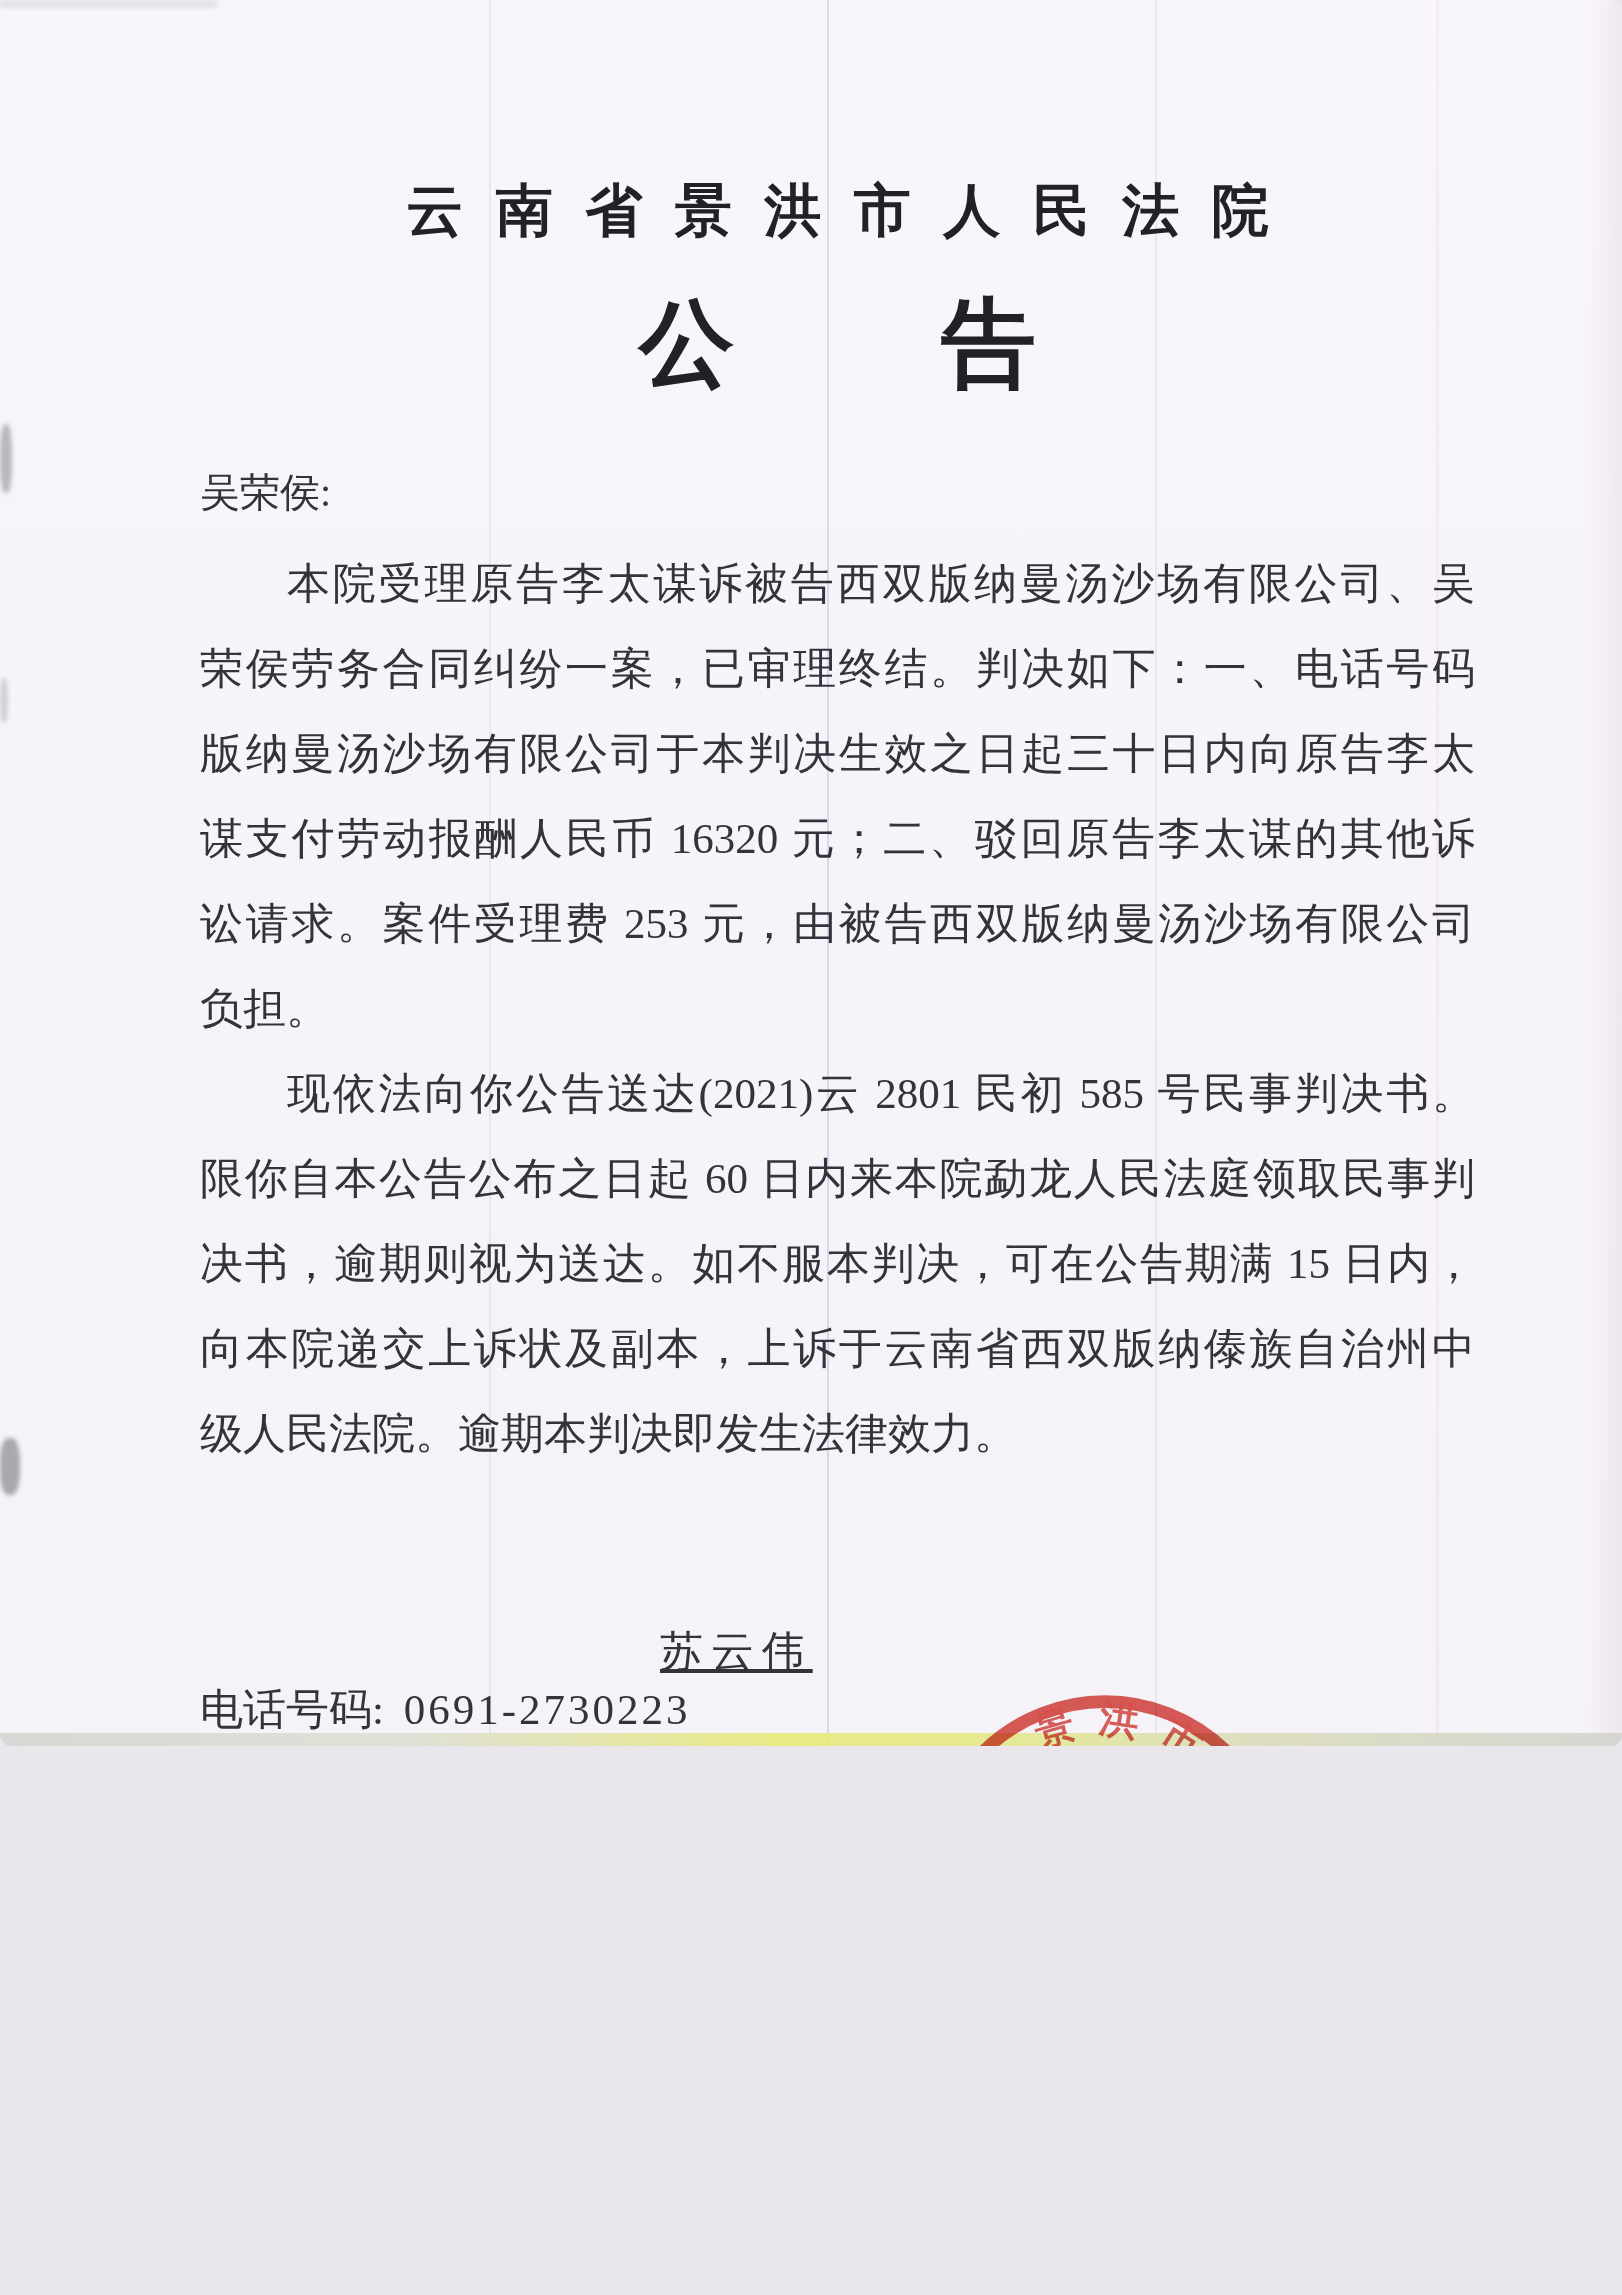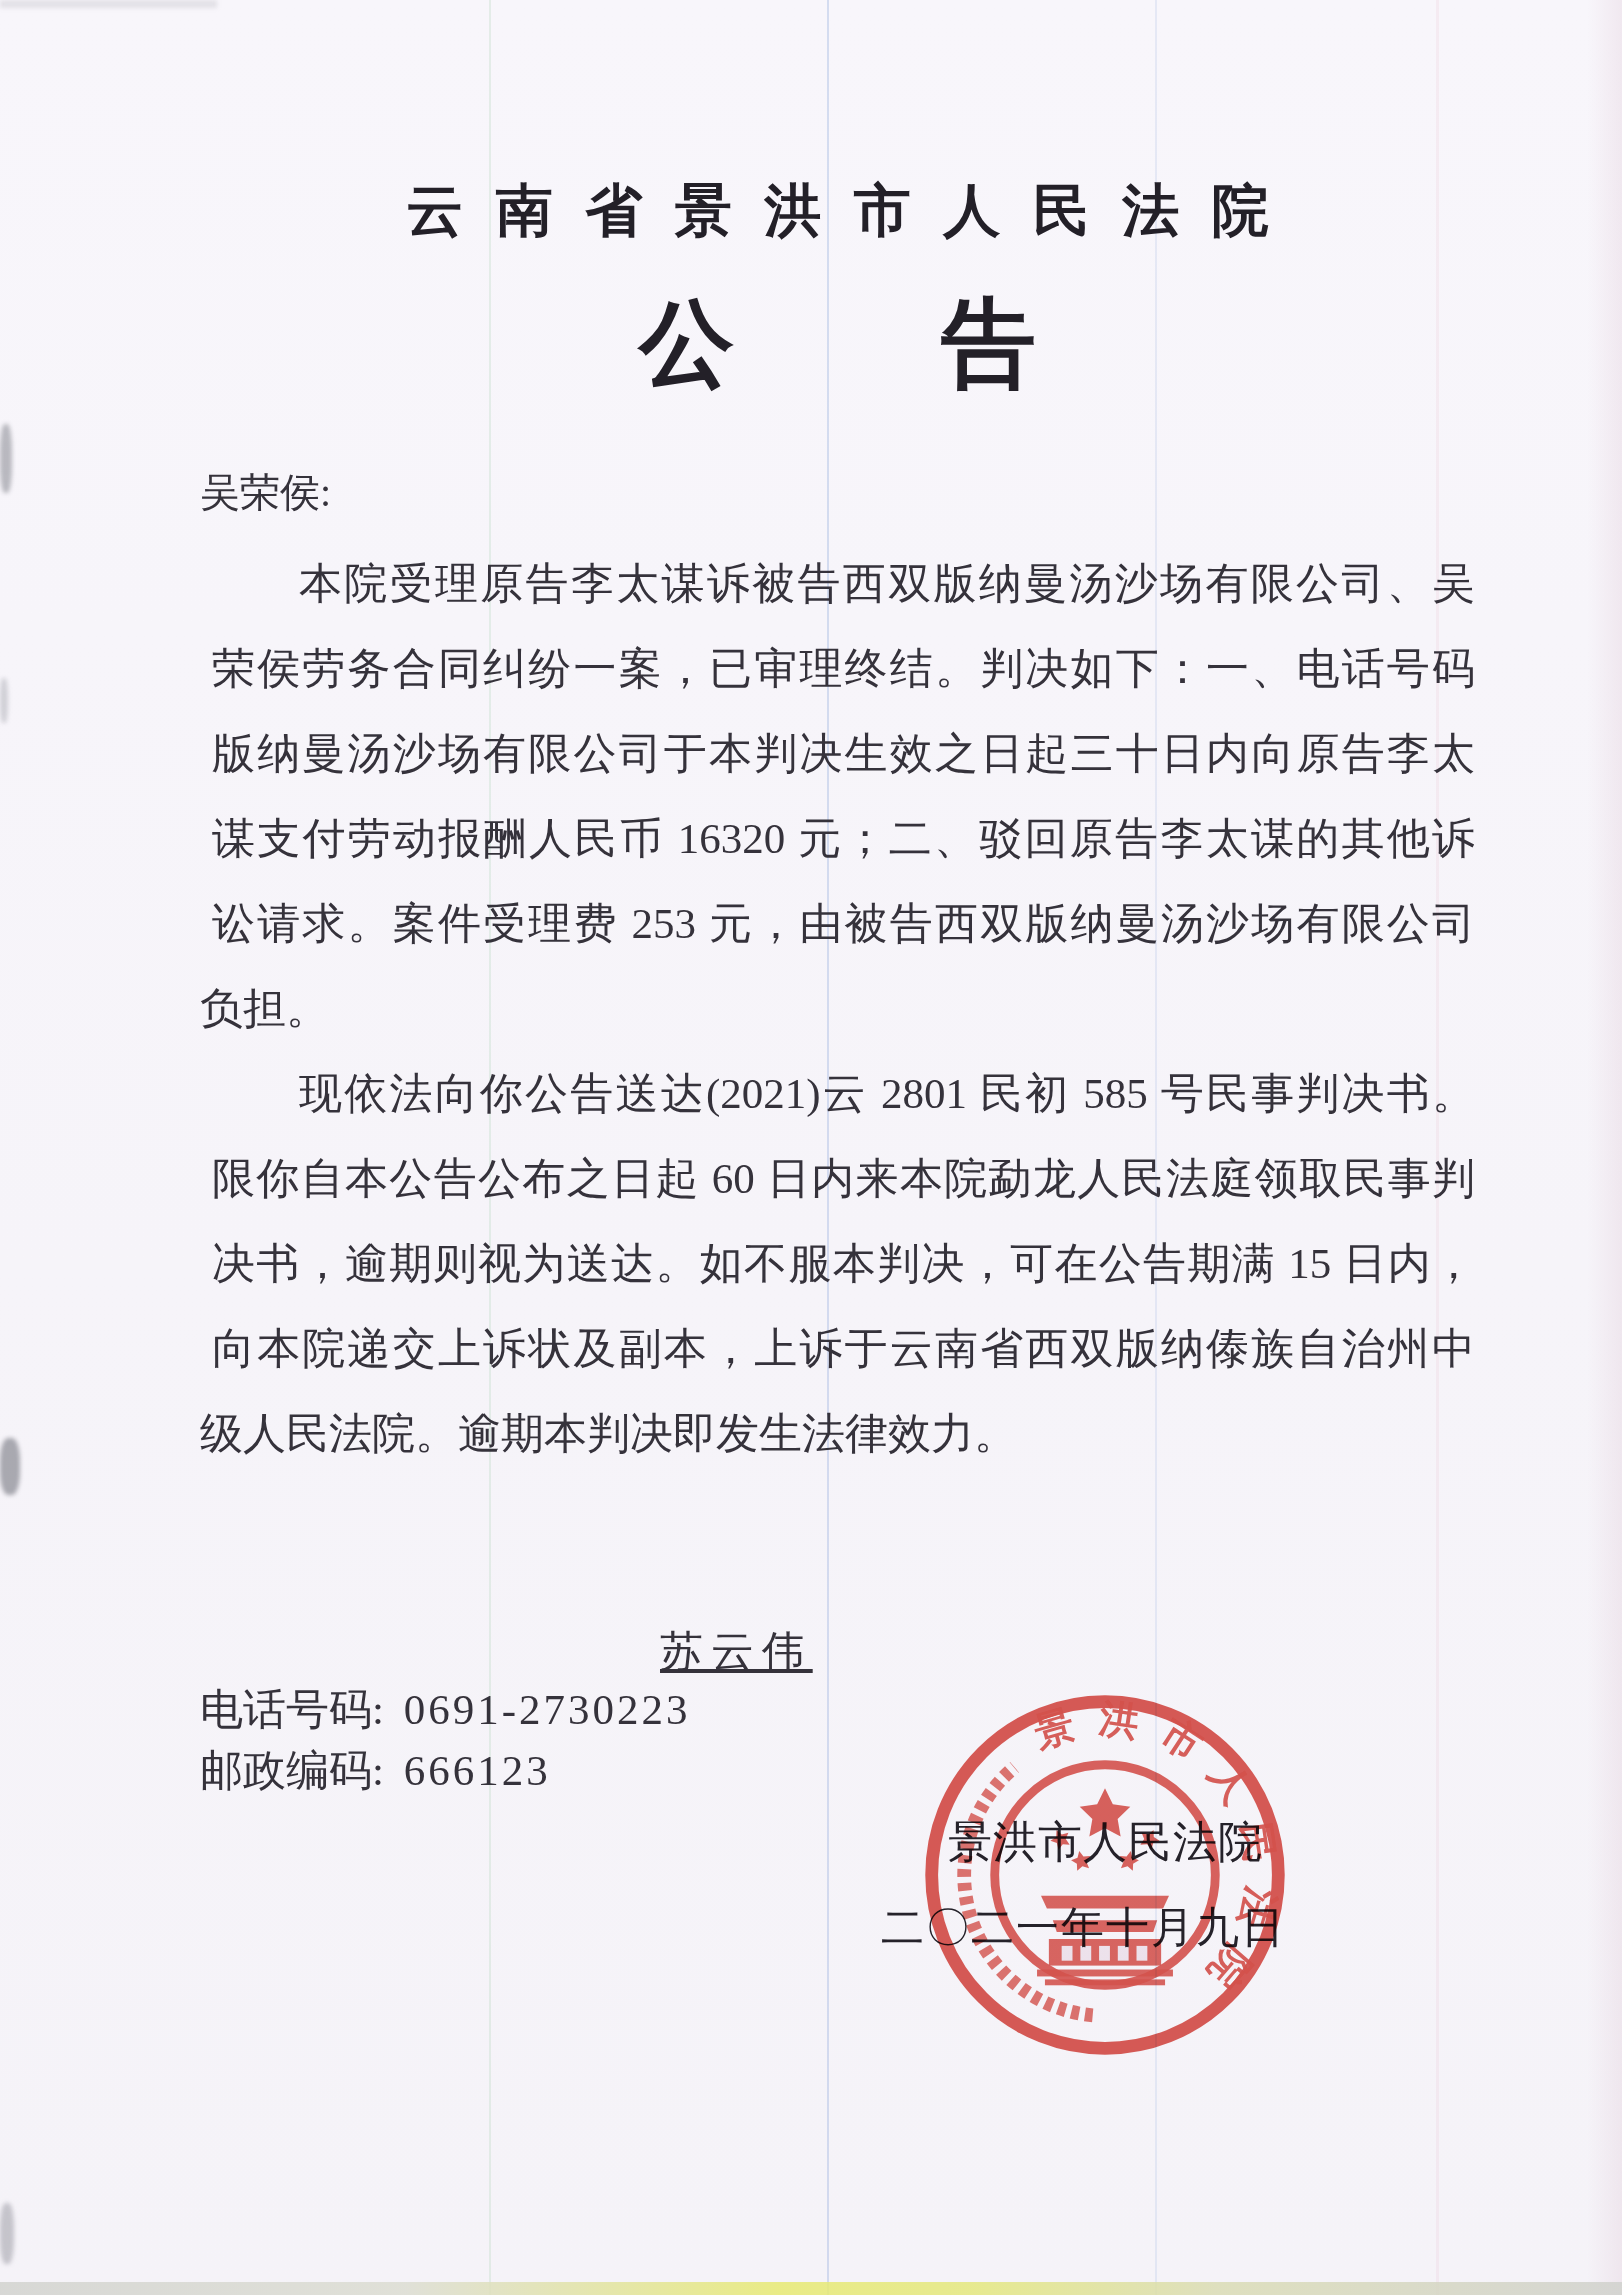--- a/index.html
+++ b/index.html
@@ -1,20 +1,21 @@
 <!DOCTYPE html>
 <html><head>
 <meta charset="utf-8">
 <style>
   html,body{margin:0;padding:0;background:#e9e7ec;}
   .page{
-    position:relative;width:1622px;height:2295px;overflow:hidden;
+    position:relative;width:1622px;height:1746px;overflow:hidden;
     background:linear-gradient(180deg,#f8f6fb 0%,#f6f4f9 55%,#f5f3f8 100%);
     font-family:"Liberation Serif","DejaVu Serif",serif;
     color:#35323b;
+    border-radius:11px;
   }
   
   .scanline{position:absolute;top:0;bottom:0;width:2px;pointer-events:none;}
   .sl1{left:489px;background:rgba(150,200,160,.20);}
   .sl2{left:827px;background:rgba(128,160,215,.30);}
   .sl3{left:1155px;background:rgba(128,160,215,.16);}
   .sl4{left:1436px;width:3px;background:rgba(225,170,190,.14);}
   .smudge{position:absolute;border-radius:40%;filter:blur(2px);pointer-events:none;}
   .sm1{left:0;top:424px;width:11.8px;height:69px;background:rgba(108,110,120,.45);}
   .sm2{left:0;top:678px;width:7.9px;height:45px;background:rgba(120,122,132,.30);}
@@ -34,21 +35,21 @@
   }
   .notice-title{
     position:absolute;top:292px;left:200px;width:1275px;
     display:flex;justify-content:center;gap:207px;
     font-size:95px;font-weight:bold;color:#232028;line-height:1.1;
   }
 
   
   .addressee{position:absolute;top:465px;left:200px;font-size:40px;}
   .body-block{position:absolute;top:541px;left:200px;width:1275px;font-size:43px;line-height:85px;}
-  .jline{text-align:justify;text-align-last:justify;margin-left:12px;}
+  .jline{text-align:justify;text-align-last:justify;}
   .pline{text-align:left;text-align-last:left;}
   .ind{text-indent:87px;}
 
   
   .handler{position:absolute;top:1556px;left:200px;font-size:44px;}
   .handler-name{position:absolute;top:1623px;left:660px;font-size:43px;letter-spacing:7.9px;text-decoration:underline;}
   .contact{position:absolute;left:200px;font-size:43px;}
   .phone{top:1681px;}
   .postal{top:1742px;}
   .contact .v{margin-left:19.7px;letter-spacing:3px;}

